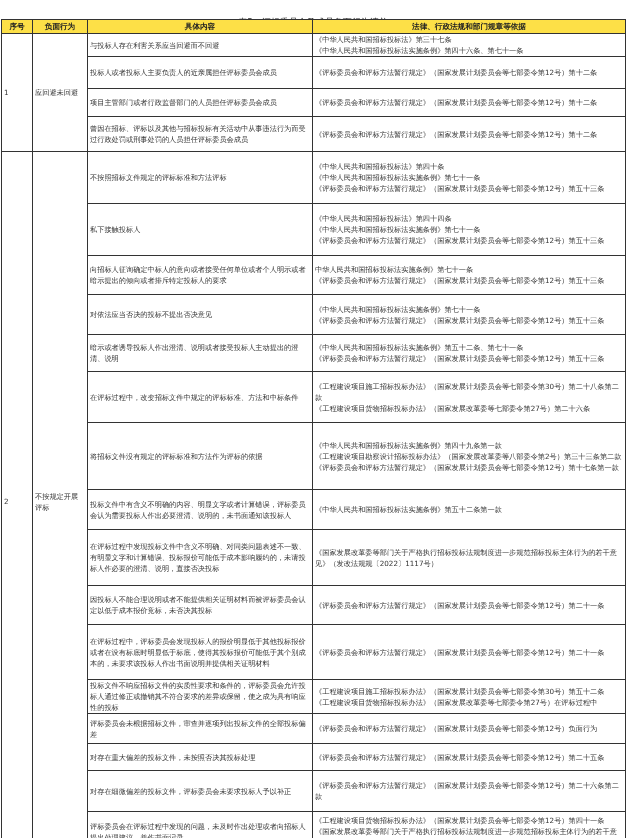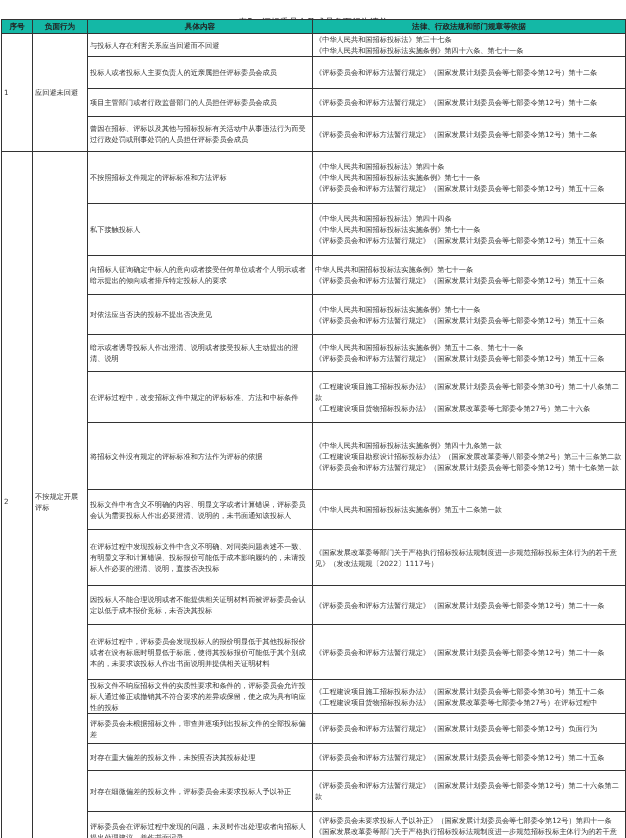--- a/index.html
+++ b/index.html
@@ -1,20 +1,20 @@
 <!DOCTYPE html>
 <html><head>
 <meta charset="utf-8">
 <style>
   html, body { margin:0; padding:0; background:#ffffff; }
   body { width:626px; height:838px; overflow:hidden; font-family:"DejaVu Sans", "Liberation Sans", sans-serif; color:#333; }
   .title { position:absolute; left:0; top:16px; width:626px; text-align:center; font-size:9px; line-height:12px; color:#222; }
   table { position:absolute; left:1px; top:19px; width:624px; border-collapse:collapse; table-layout:fixed; }
   td, th { border:1px solid #333; font-size:7.2px; line-height:11px; padding:0 2px; vertical-align:middle; color:#333; overflow:hidden; word-break:break-all; }
-  th { background:#14b8a6; font-weight:bold; height:13px; text-align:center; font-size:7.6px; color:#222; }
+  th { background:#fde047; font-weight:bold; height:13px; text-align:center; font-size:7.6px; color:#222; }
   td.no { text-align:left; }
   td.beh { text-align:left; }
   td.basis div { white-space:normal; }
 </style>
 </head>
 <body>
 
 <div class="title">表3　评标委员会及成员负面行为清单</div>
 
 <table>
@@ -159,18 +159,18 @@
       </tr>
       <tr style="height: 41px;">
         <td>对存在细微偏差的投标文件，评标委员会未要求投标人予以补正</td>
         <td class="basis">
           <div>《评标委员会和评标方法暂行规定》（国家发展计划委员会等七部委令第12号）第二十六条第二款</div>
         </td>
       </tr>
       <tr style="height: 40px;">
         <td>评标委员会在评标过程中发现的问题，未及时作出处理或者向招标人提出处理建议，并作书面记录</td>
         <td class="basis">
-          <div>《评标委员会未要求投标人予以补正》（国家发展计划委员会等七部委令第12号）第四十一条</div>
+          <div>《工程建设项目货物招标投标办法》（国家发展计划委员会等七部委令第12号）第四十一条</div>
           <div>《国家发展改革委等部门关于严格执行招标投标法规制度进一步规范招标投标主体行为的若干意见》（发改法规规〔2022〕1117号）</div>
         </td>
       </tr>
     </tbody>
 </table>
 
 </body></html>

